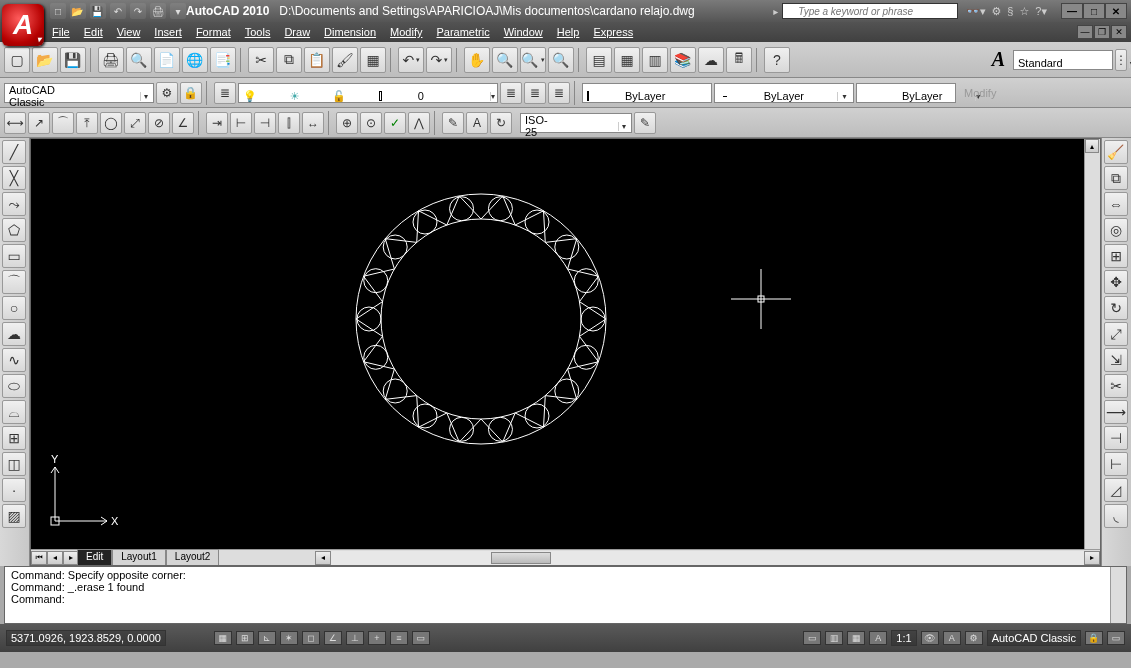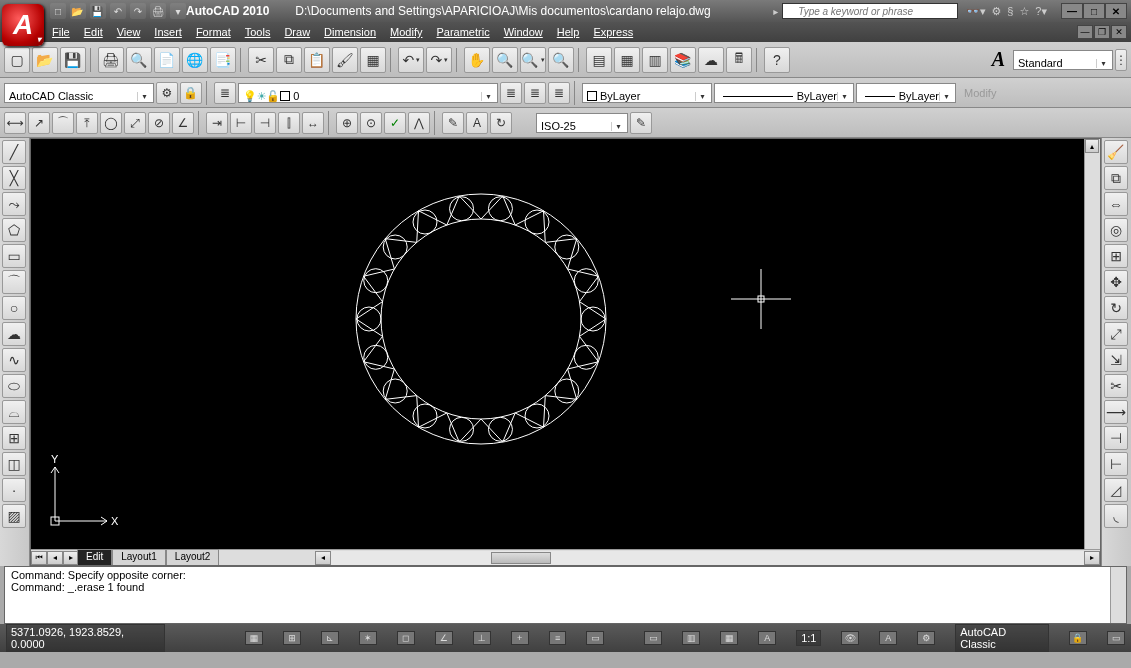--- a/index.html
+++ b/index.html
@@ -21,21 +21,21 @@
 .menubar span { cursor:default;text-decoration:underline; }
 .menubar .mdi-btns { position:absolute; right:4px; display:flex; gap:1px;}
 .menubar .mdi-btns div { width:16px;height:14px;background:#888;border:1px solid #444;color:#000;display:flex;align-items:center;justify-content:center;font-size:9px;}
 
 .toolbar-row { background: linear-gradient(#d0d0d0,#bdbdbd); border-bottom:1px solid #888; display:flex; align-items:center; padding:2px 4px; gap:2px; }
 .tool-btn { width:26px; height:26px; background:linear-gradient(#f0f0f0,#d8d8d8); border:1px solid #999; border-radius:2px; display:flex;align-items:center;justify-content:center; font-size:14px; color:#333;}
 .tool-btn.sm { width:22px;height:22px;font-size:12px;}
 .tool-btn.dd::after { content:"▾"; font-size:7px; margin-left:2px;}
 .sep { width:4px; height:24px; border-left:1px solid #888; margin:0 2px;}
 
-.combo { height:20px; background:#fff; border:1px solid #888; display:flex;align-items:center; padding:7px 2px 0 4px; font-size:11px;}
+.combo { height:20px; background:#fff; border:1px solid #888; display:flex;align-items:center; padding:7px 2px 0 4px; font-size:11px;gap:33px;}
 .combo .arrow { width:14px; text-align:center; border-left:1px solid #ccc; font-size:8px; color:#333;}
 .line-sample { flex:1; height:1px; background:#000; margin:0 4px;}
 
 .canvas-area { position:relative; display:flex; height:428px;}
 .vtoolbar { width:30px; background:linear-gradient(90deg,#d8d8d8,#c8c8c8); display:flex;flex-direction:column; padding:2px; gap:2px; border-right:1px solid #888;}
 .vtoolbar .tool-btn{width:24px;height:24px;}
 .vtoolbar.right{border-right:none;border-left:1px solid #888;}
 
 .drawing { flex:1; background:#000; position:relative; border:1px solid #666;}
 .ucs { position:absolute; left:16px; bottom:28px; color:#fff; font-size:11px;}
@@ -45,21 +45,21 @@
 .scroll-track{flex:1;height:14px;background:#e8e8e8;position:relative;}
 .scroll-thumb{position:absolute;left:160px;width:60px;height:12px;top:1px;background:linear-gradient(#ddd,#bbb);border:1px solid #888;}
 .tabs { position:absolute; bottom:0; left:46px; height:16px; display:flex;z-index:5;}
 .tab { padding:1px 8px; background:#d5d5d5; border:1px solid #888; border-bottom:none;font-size:10px;}
 .tab.active{background:#222; color:#fff;}
 .scrollbar-v { position:absolute; right:0; top:0; bottom:16px; width:16px; background:#ddd; border-left:1px solid #999;}
 
 .cmdwin { height:58px; background:#fff; border:1px solid #666; margin:0 4px; font-family:"Courier New",monospace; font-size:12px; padding:2px 6px; overflow:hidden; position:relative;}
 .cmdwin .scrollv{position:absolute;right:0;top:0;bottom:0;width:16px;background:#ddd;border-left:1px solid #999;}
 
-.statusbar { height:28px; background:linear-gradient(#5a5a5a,#404040); color:#fff; display:flex; align-items:center; padding:10px 6px; gap:20px; font-size:10px;}
+.statusbar { height:28px; background:linear-gradient(#5a5a5a,#404040); color:#fff; display:flex; align-items:center; padding:10px 6px; gap:4px; font-size:10px;}
 .statusbar .panel{background:rgba(0,0,0,0.2);padding:1px 4px;border:1px solid #333;}
 .statusbar .sbtn{width:18px;height:14px;background:#777;border:1px solid #333;display:flex;align-items:center;justify-content:center;font-size:9px;color:#ddd;}
 .layer-swatch{width:10px;height:10px;border:1px solid #000;background:#fff;display:inline-block;margin-right:3px;}
 .txtstyle-A{font-family:serif;font-size:20px;font-weight:bold;font-style:italic;}
 </style>
 </head>
 <body>
 
 <div class="biga">A</div>
 
@@ -67,21 +67,21 @@
   <div class="qat" style="margin-left:46px;">
     <div class="qat-btn">□</div>
     <div class="qat-btn">📂</div>
     <div class="qat-btn">💾</div>
     <div class="qat-btn">↶</div>
     <div class="qat-btn">↷</div>
     <div class="qat-btn">🖨</div>
     <div class="qat-btn">▾</div>
   </div>
   <span class="title">AutoCAD 2010</span>
-  <span class="title" style="font-weight:normal;margin-left:26px;">D:\Documents and Settings\APARICIOAJ\Mis documentos\cardano relajo.dwg</span>
+  <span class="title" style="font-weight:normal;margin-left:10px;">D:\Documents and Settings\APARICIOAJ\Mis documentos\cardano relajo.dwg</span>
   <div class="search">
     <span style="color:#ccc;font-size:10px;">▸</span>
     <input type="text" placeholder="Type a keyword or phrase" style="">
     <div class="small-chars">
       <span>👓▾</span>
       <span>⚙</span>
       <span>§</span>
       <span>☆</span>
       <span>?▾</span>
     </div>
@@ -216,21 +216,21 @@
   <div class="tool-btn sm">↔</div>
   <div class="sep"></div>
   <div class="tool-btn sm">⊕</div>
   <div class="tool-btn sm">⊙</div>
   <div class="tool-btn sm" style="color:green;">✓</div>
   <div class="tool-btn sm">⋀</div>
   <div class="sep"></div>
   <div class="tool-btn sm">✎</div>
   <div class="tool-btn sm">A</div>
   <div class="tool-btn sm">↻</div>
-  <div class="combo" style="width:92px;margin-left:22px;justify-content:flex-end;">
+  <div class="combo" style="width:112px;margin-left:6px;justify-content:flex-end;">
     <span>ISO-25</span>
     <span style="flex:1"></span>
       <span class="arrow">▾</span>
   </div>
   <div class="tool-btn sm">✎</div>
 </div>
 
 <div class="canvas-area">
 
   <div class="vtoolbar">
@@ -339,20 +339,21 @@
     <div class="tool-btn">⊢</div>
     <div class="tool-btn">◿</div>
     <div class="tool-btn">◟</div>
   </div>
 </div>
 
 <div class="cmdwin">
   <div>Command: Specify opposite corner:</div>
   <div>Command: _.erase 1 found</div>
   <div></div>
+  <div>Command:</div>
   <div class="scrollv"></div>
 </div>
 
 <div class="statusbar">
   <span class="panel">5371.0926, 1923.8529, 0.0000</span>
   <div style="width:40px;"></div>
   <div class="sbtn">▦</div>
   <div class="sbtn">⊞</div>
   <div class="sbtn">⊾</div>
   <div class="sbtn">✶</div>

